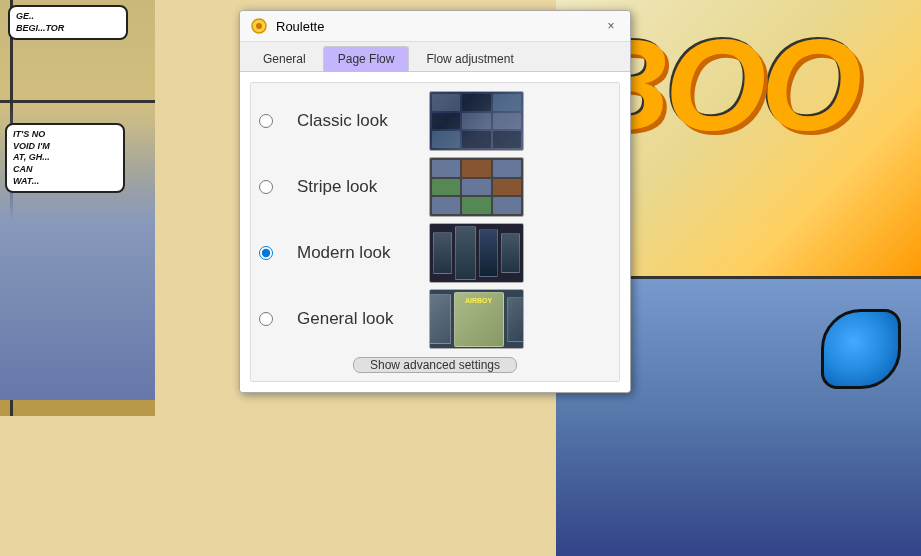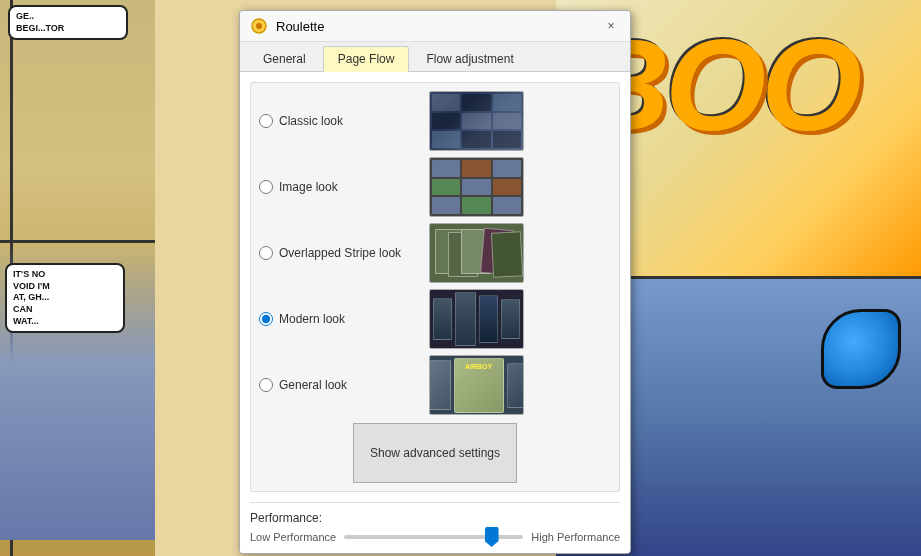--- a/index.html
+++ b/index.html
@@ -18,23 +18,24 @@
       inset: 0;
       background: #e8d5a0;
       overflow: hidden;
     }
 
     
     .bg-left {
       position: absolute;
       left: 0; top: 0;
       width: 155px;
-      height: 556px;
+      height: 416px;
       background: linear-gradient(180deg, #c8b87a 0%, #d4c080 30%, #c0a860 60%, #b89848 100%);
       overflow: hidden;
+      font-style: italic;
     }
 
     .bg-left::before {
       content: '';
       position: absolute;
       left: 10px; top: 0;
       width: 3px; height: 100%;
       background: #333;
     }
 
@@ -181,21 +182,21 @@
       cursor: pointer;
       border: 1px solid transparent;
       border-bottom: none;
       border-radius: 3px 3px 0 0;
       color: #333;
       background: transparent;
       text-align: center;
     }
 
     .tab.active {
-      background: #fef9c3;
+      background: #c4b5fd;
       border-color: #ccc;
       border-bottom-color: white;
       margin-bottom: -1px;
       z-index: 1;
     }
 
     
     .dialog-content {
       background: white;
       padding: 10px;
@@ -232,22 +233,23 @@
     }
 
     input[type="radio"] {
       accent-color: #0078d4;
       width: 14px;
       height: 14px;
       cursor: pointer;
     }
 
     .preset-name {
-      font-size: 12px;
+      font-size: 17px;
       color: #333;
+      margin-left: 18px;
     }
 
     .preset-thumb {
       width: 95px;
       height: 60px;
       border: 1px solid #aaa;
       border-radius: 2px;
       overflow: hidden;
       flex-shrink: 0;
     }
@@ -362,24 +364,24 @@
       transform: translateX(-50%);
       font-size: 7px;
       color: #ffee44;
       font-weight: bold;
       white-space: nowrap;
     }
 
     .show-advanced-btn {
       display: block;
       margin: 8px auto 0;
-      padding: 22px 16px;
+      padding: 0 16px;
       background: #e0e0e0;
       border: 1px solid #aaa;
-      border-radius: 0;
+      border-radius: 7px;
       cursor: pointer;
       font-size: 12px;
       color: #333;
     }
 
     .performance-section {
       margin-top: 10px;
       padding-top: 8px;
       border-top: 1px solid #ddd;
     }
@@ -487,21 +489,21 @@
                   <div class="thumb-cell"></div>
                   <div class="thumb-cell dark"></div>
               </div>
             </div>
           </div>
         </div>
 
         <div class="preset-row">
           <label class="preset-radio-label">
             <input type="radio" name="preset" style="">
-            <span class="preset-name">Image look</span>
+            <span class="preset-name">Stripe look</span>
           </label>
           <div class="preset-thumb">
             <div class="thumb-stripe">
               <div class="thumb-stripe-row">
                 <div class="thumb-stripe-cell"></div>
                   <div class="thumb-stripe-cell v"></div>
                   <div class="thumb-stripe-cell"></div>
               </div>
               <div class="thumb-stripe-row">
                 <div class="thumb-stripe-cell g"></div>
@@ -510,35 +512,20 @@
               </div>
               <div class="thumb-stripe-row">
                 <div class="thumb-stripe-cell"></div>
                   <div class="thumb-stripe-cell g"></div>
                   <div class="thumb-stripe-cell"></div>
               </div>
             </div>
           </div>
         </div>
 
-        <div class="preset-row">
-          <label class="preset-radio-label">
-            <input type="radio" name="preset" style="">
-            <span class="preset-name">Overlapped Stripe look</span>
-          </label>
-          <div class="preset-thumb">
-            <div class="thumb-overlap">
-              <div class="thumb-overlap-card" style="left:5px;top:5px;background:#667755;"></div>
-              <div class="thumb-overlap-card" style="left:18px;top:8px;background:#556644;"></div>
-              <div class="thumb-overlap-card" style="left:31px;top:5px;background:#778866;"></div>
-              <div class="thumb-overlap-card" style="left:52px;top:5px;background:#553344;transform:rotate(5deg);"></div>
-              <div class="thumb-overlap-card" style="left:62px;top:8px;background:#445533;transform:rotate(-3deg);"></div>
-            </div>
-          </div>
-        </div>
 
         <div class="preset-row">
           <label class="preset-radio-label">
             <input type="radio" name="preset" checked="" style="">
             <span class="preset-name">Modern look</span>
           </label>
           <div class="preset-thumb">
             <div class="thumb-modern">
               <div class="thumb-modern-card" style="height:42px;"></div>
               <div class="thumb-modern-card tall"></div>
@@ -562,23 +549,15 @@
                 </div>
                 <div style="width:18px;height:45px;background:linear-gradient(135deg,#556677 0%,#334455 100%);border:1px solid rgba(255,255,255,0.2);border-radius:1px;"></div>
               </div>
             </div>
           </div>
         </div>
 
         <button class="show-advanced-btn">Show advanced settings</button>
       </div>
 
-      <div class="performance-section">
-        <div class="performance-label">Performance:</div>
-        <div class="perf-slider-row">
-          <span class="perf-slider-label">Low Performance</span>
-          <input type="range" class="perf-slider" min="0" max="100" value="85" style="">
-          <span class="perf-slider-label">High Performance</span>
-        </div>
-      </div>
     </div>
   </div>
 </div>
 
 </body></html>

